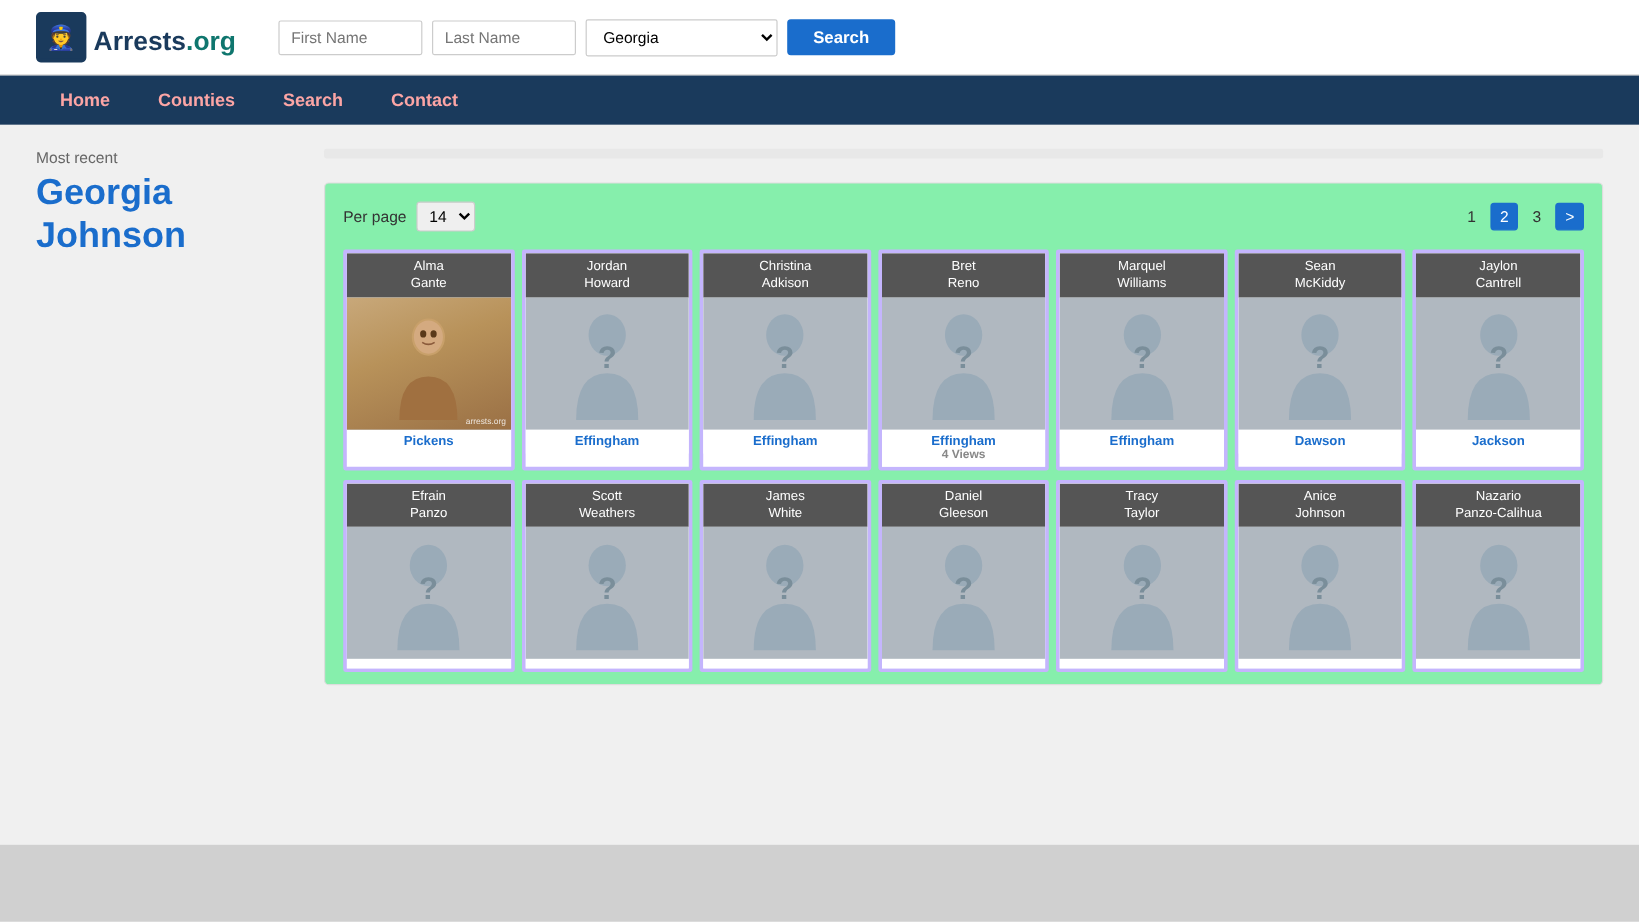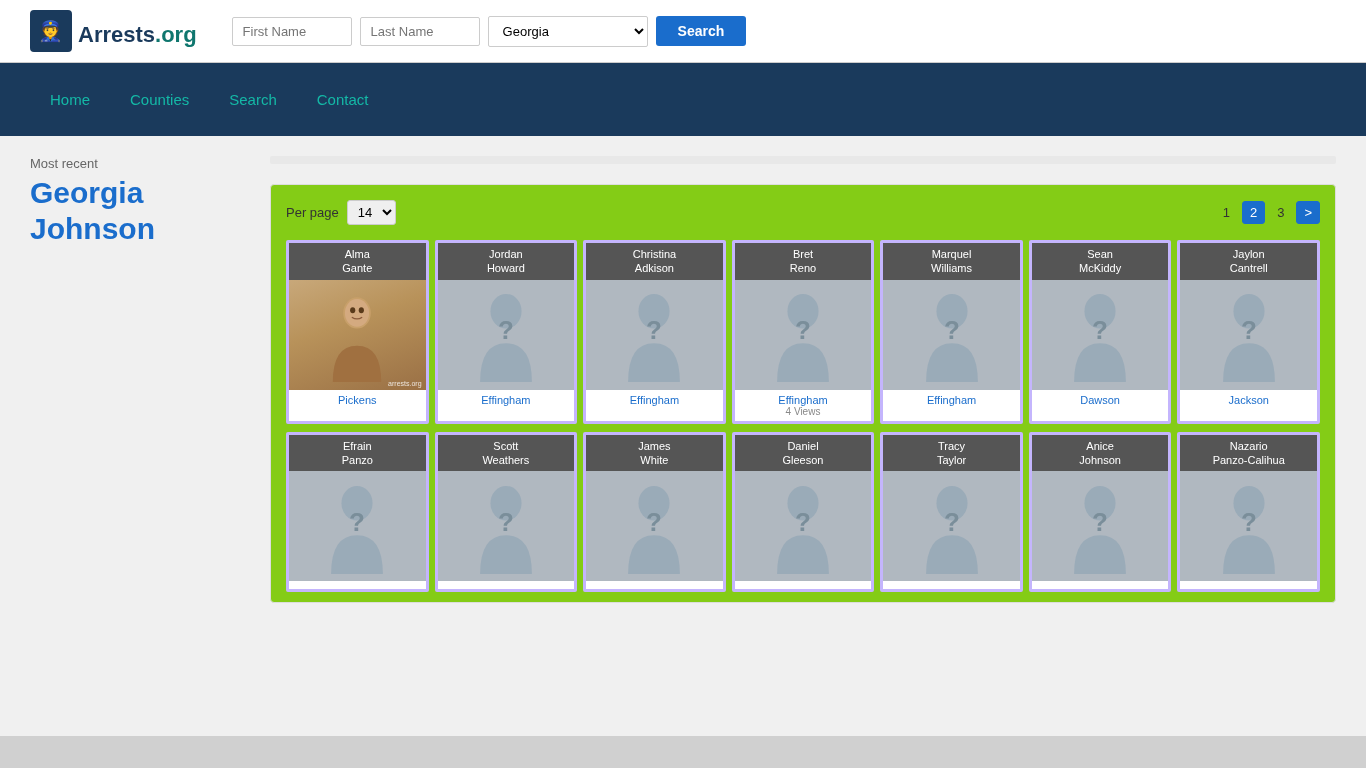--- a/index.html
+++ b/index.html
@@ -77,25 +77,26 @@
     }
 
     
     .nav-bar {
       background: #1a3a5c;
       display: flex;
       align-items: center;
       padding: 0 30px;
     }
     .nav-bar a {
-      color: #14b8a6;
+      color: #fca5a5;
       text-decoration: none;
-      padding: 28px 20px;
+      padding: 12px 20px;
       font-size: 15px;
       display: block;
+      font-weight: bold;
     }
 
     
     .main-content {
       background: #f0f0f0;
       min-height: 600px;
       padding: 20px 30px;
       display: flex;
       gap: 20px;
     }
@@ -123,21 +124,21 @@
     }
     .breadcrumb-bar {
       background: #e8e8e8;
       height: 8px;
       border-radius: 2px;
       margin-bottom: 20px;
     }
 
     
     .grid-controls {
-      background: #84cc16;
+      background: #86efac;
       border: 1px solid #ddd;
       border-radius: 4px;
       padding: 15px 15px 10px;
     }
     .top-controls {
       display: flex;
       align-items: center;
       justify-content: space-between;
       margin-bottom: 15px;
     }
@@ -215,20 +216,21 @@
     }
     .silhouette {
       width: 70px;
       height: 95px;
     }
     .card-county {
       background: white;
       color: #1a6dcc;
       font-size: 11px;
       padding: 4px 3px;
+      font-weight: bold;
     }
     .card-views {
       font-size: 10px;
       color: #888;
     }
   </style>
 </head>
 <body>
 
 <div class="header">

